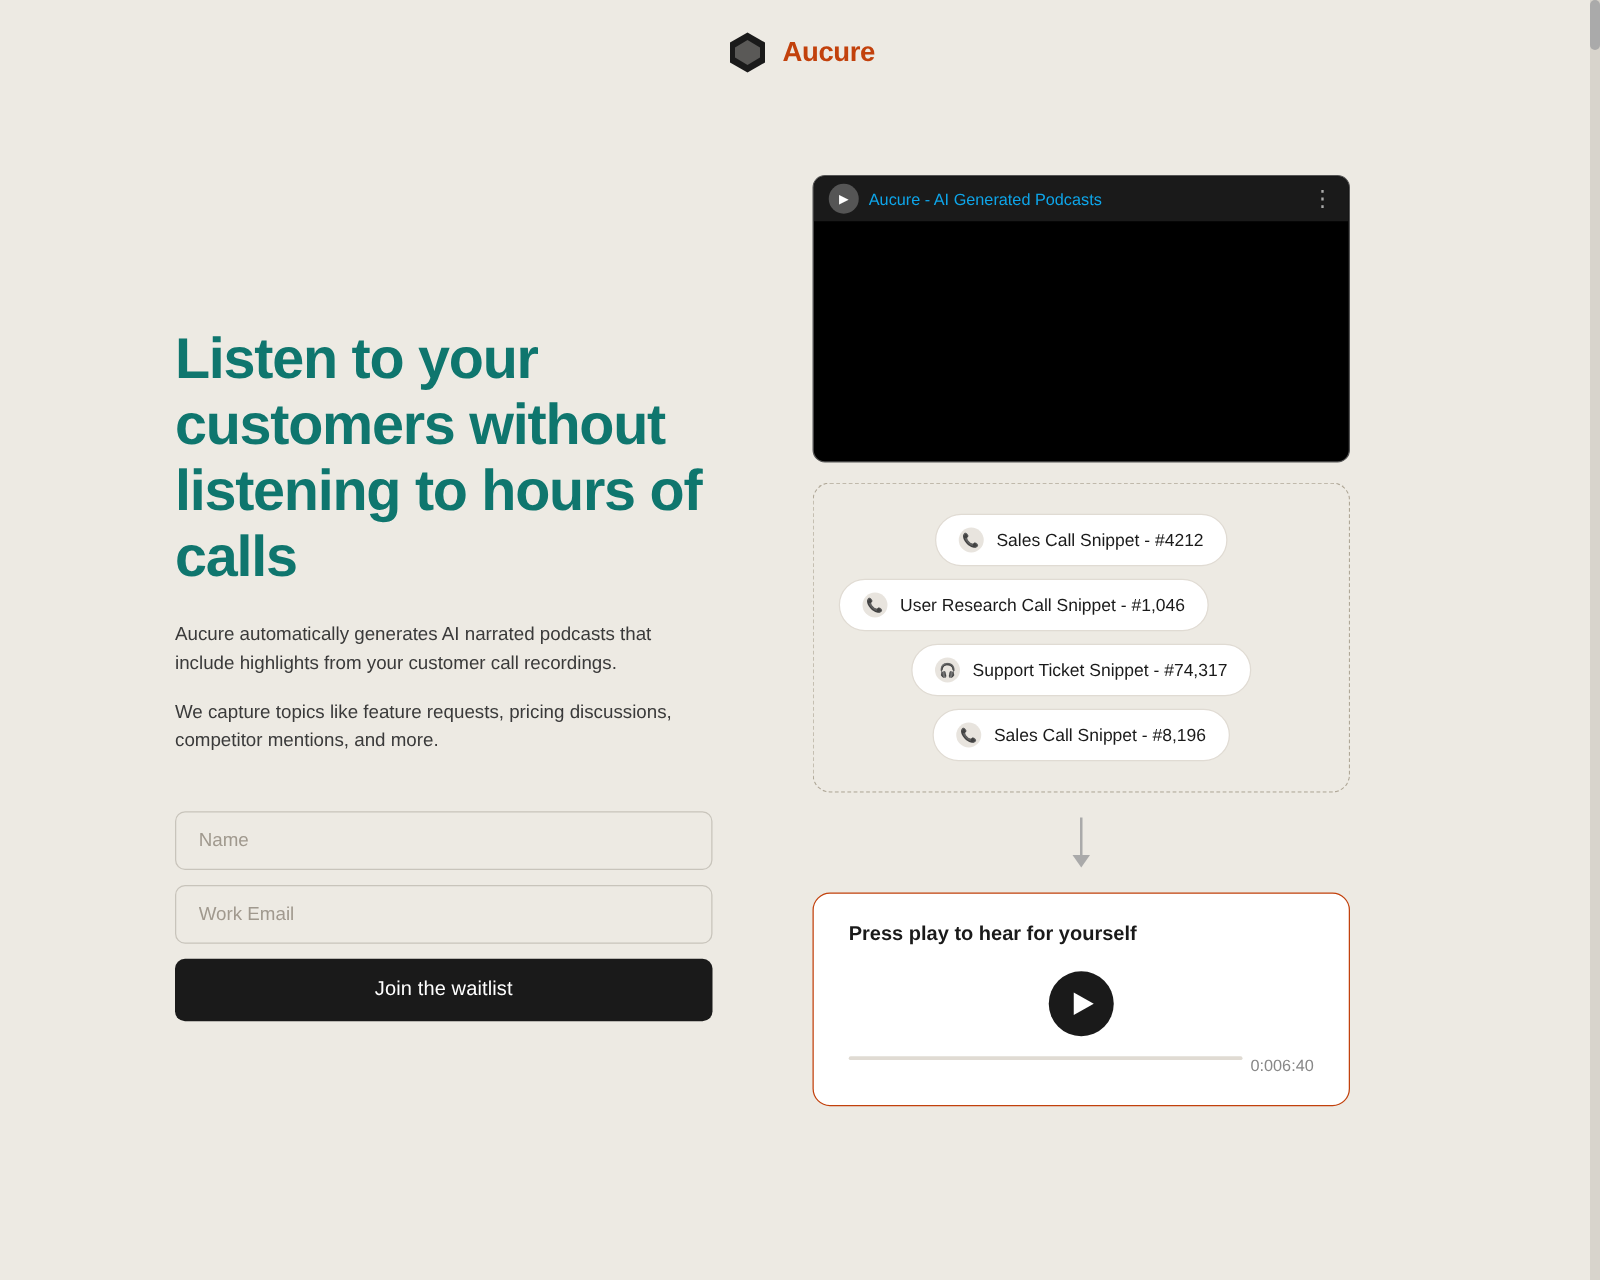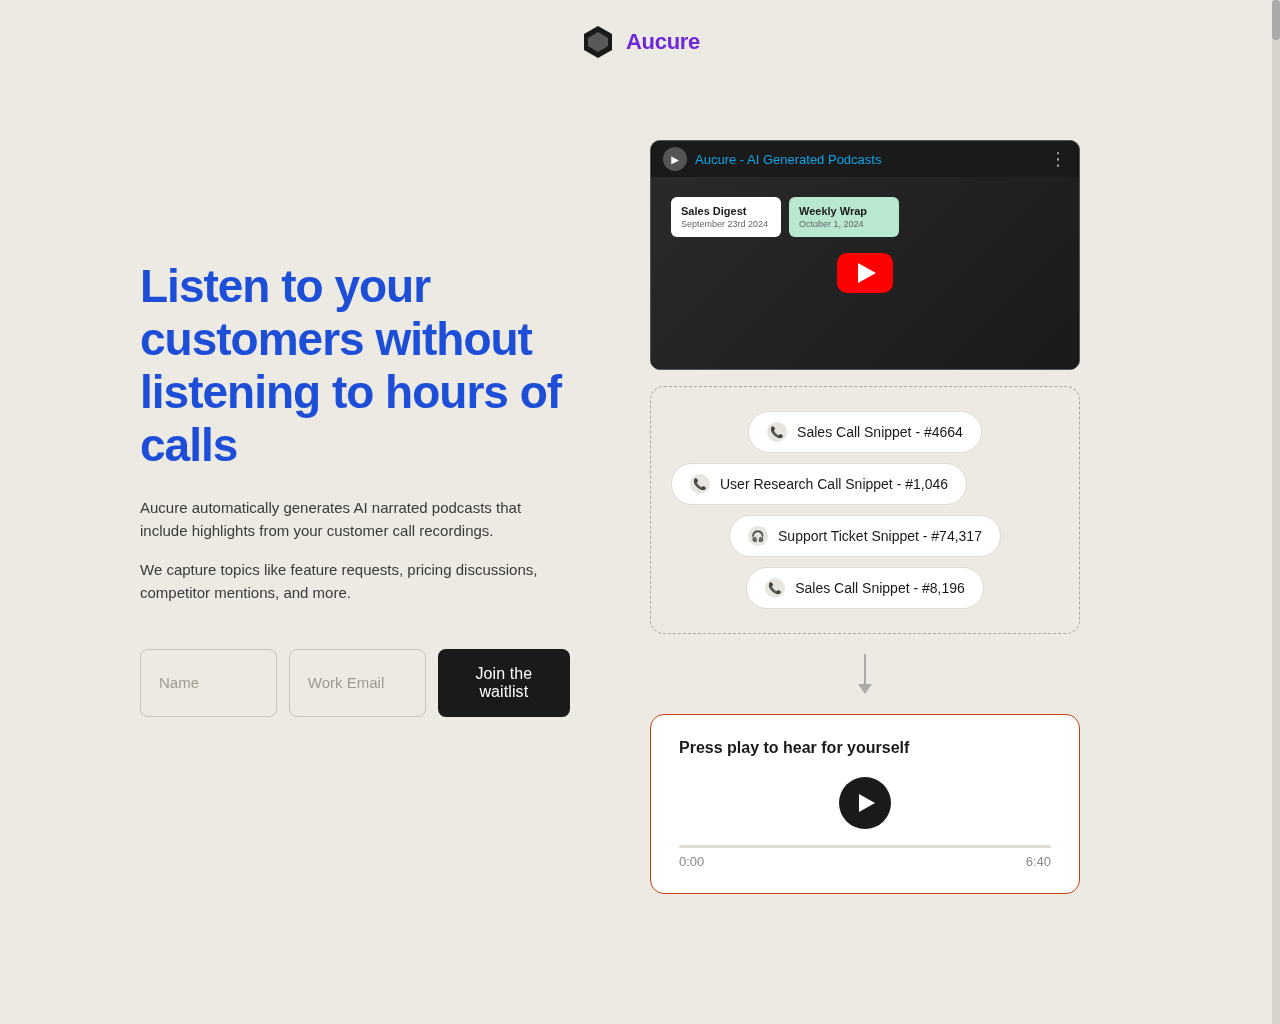--- a/index.html
+++ b/index.html
@@ -22,21 +22,21 @@
     }
 
     .logo-icon {
       width: 36px;
       height: 36px;
     }
 
     .logo-text {
       font-size: 22px;
       font-weight: 600;
-      color: #6d28d9;
+      color: #c2410c;
       letter-spacing: -0.3px;
     }
 
     
     .main {
       display: flex;
       padding: 60px 100px 60px 140px;
       gap: 80px;
       align-items: flex-start;
     }
@@ -44,41 +44,42 @@
     
     .left-col {
       flex: 0 0 430px;
       padding-top: 120px;
     }
 
     .headline {
       font-size: 46px;
       font-weight: 700;
       line-height: 1.15;
-      color: #1d4ed8;
+      color: #0f766e;
       letter-spacing: -1px;
       margin-bottom: 24px;
     }
 
     .subtext {
       font-size: 15px;
       line-height: 1.55;
       color: #3a3a3a;
       margin-bottom: 16px;
     }
 
     .subtext2 {
       font-size: 15px;
       line-height: 1.55;
       color: #3a3a3a;
       margin-bottom: 44px;
     }
 
     .form-group {
       display: flex;
+      flex-direction: column;
       gap: 12px;
     }
 
     .input-field {
       width: 100%;
       padding: 14px 18px;
       border: 1.5px solid #c8c4bb;
       border-radius: 8px;
       background: #EDEAE3;
       font-size: 15px;
@@ -346,21 +347,21 @@
       width: 0;
       height: 0;
       border-top: 9px solid transparent;
       border-bottom: 9px solid transparent;
       border-left: 16px solid white;
       margin-left: 4px;
     }
 
     .audio-progress {
       display: flex;
-      flex-direction: column;
+      flex-direction: row;
       gap: 6px;
     }
 
     .progress-bar-bg {
       width: 100%;
       height: 3px;
       background: #e0dbd3;
       border-radius: 2px;
     }
 
@@ -427,42 +428,27 @@
       <div class="video-inner">
         <div class="video-top-bar">
           <div class="yt-logo-area">
             <div class="yt-circle">
               <span class="yt-play-icon">▶</span>
             </div>
           </div>
           <span class="video-title">Aucure - AI Generated Podcasts</span>
           <span class="video-more">⋮</span>
         </div>
-        <div class="video-content">
-          <div class="video-cards-row">
-            <div class="video-card">
-              <div class="video-card-title">Sales Digest</div>
-              <div class="video-card-date">September 23rd 2024</div>
-            </div>
-            <div class="video-card video-card-green">
-              <div class="video-card-title">Weekly Wrap</div>
-              <div class="video-card-date">October 1, 2024</div>
-            </div>
-          </div>
-          <div class="yt-play-btn">
-            <div class="yt-play-triangle"></div>
-          </div>
-        </div>
       </div>
     </div>
 
     <div class="snippets-box">
       <div class="snippet-item">
         <div class="snippet-icon">📞</div>
-        <span>Sales Call Snippet - #4664</span>
+        <span>Sales Call Snippet - #4212</span>
       </div>
       <div class="snippet-item" style="align-self:flex-start;">
         <div class="snippet-icon">📞</div>
         <span>User Research Call Snippet - #1,046</span>
       </div>
       <div class="snippet-item">
         <div class="snippet-icon">🎧</div>
         <span>Support Ticket Snippet - #74,317</span>
       </div>
       <div class="snippet-item">

